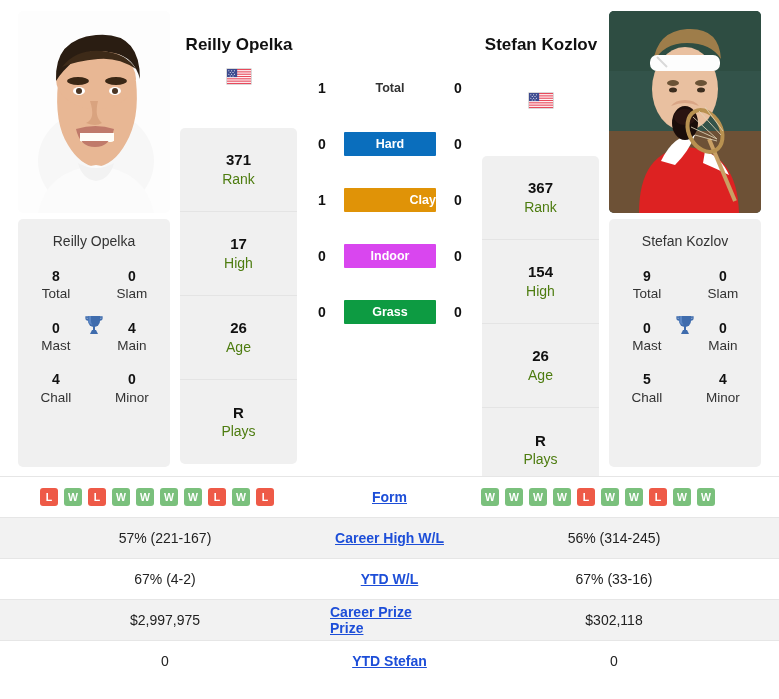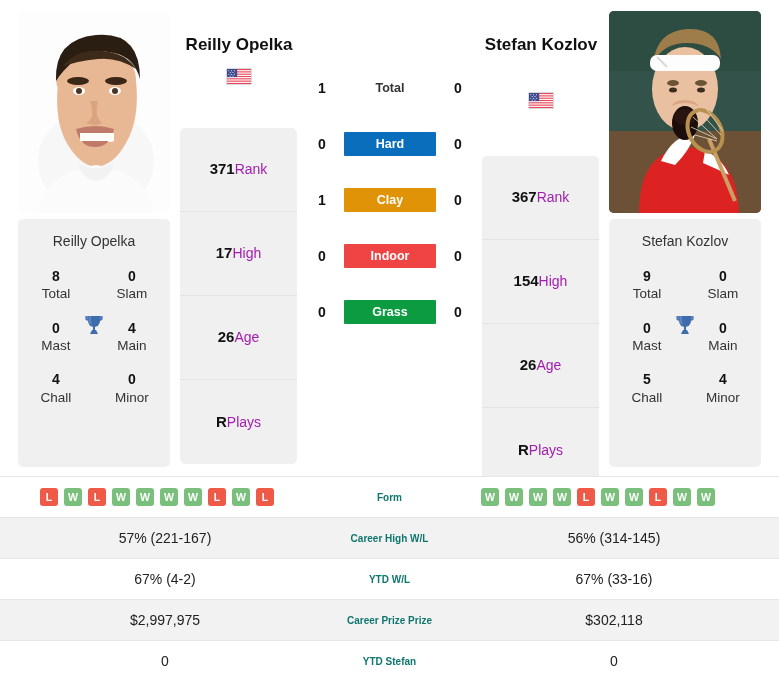--- a/index.html
+++ b/index.html
@@ -92,28 +92,28 @@
     width: 117px;
     background: #f0f0f0;
     border-radius: 5px;
     overflow: hidden;
   }
   .innerpanel.left  { left: 180px; }
   .innerpanel.right { left: 482px; margin-top: 28px; }
   .icell {
     height: 84px;
     display: flex;
-    flex-direction: row;
+    flex-direction: column;
     align-items: center;
     justify-content: center;
     border-bottom: 1px solid #e4e4e4;
   }
   .icell:last-child { border-bottom: none; }
   .icell .v { font-size: 15px; font-weight: bold; color: #111; line-height: 1.25; }
-  .icell .k { font-size: 14px; color: #a21caf; line-height: 1.3; }
+  .icell .k { font-size: 14px; color: #4d7c0f; line-height: 1.3; }
 
   
   .outerpanel {
     position: absolute;
     top: 219px;
     width: 152px;
     background: #f0f0f0;
     border-radius: 5px;
     padding-top: 14px;
   }
@@ -158,21 +158,21 @@
   .trow.alt { background: #f2f2f2; }
   .tcell {
     display: flex;
     align-items: center;
     justify-content: center;
     height: 100%;
     font-size: 14px;
     color: #222;
   }
   .tcell.l { width: 330px; }
-  .tcell.m { width: 119px; font-weight: bold; color: #0f766e; font-size: 10px; }
+  .tcell.m { width: 119px; font-weight: bold; color: #1d4ed8; font-size: 14px; text-decoration: underline; }
   .tcell.r { width: 330px; }
   .tcell.l .forms { justify-content: flex-start; padding-left: 12px; }
   .forms { display: flex; gap: 6px; align-items: center; }
   .forms.right { padding-left: 14px; }
   .fbadge {
     width: 18px;
     height: 18px;
     border-radius: 3px;
     color: #ffffff;
     font-size: 10.5px;
@@ -312,26 +312,26 @@
           <div class="badge plain">Total</div>
           <span class="sc r">0</span>
         </div>
         <div class="srow">
           <span class="sc l">0</span>
           <div class="badge" style="background: rgb(10, 110, 189);">Hard</div>
           <span class="sc r">0</span>
         </div>
         <div class="srow">
           <span class="sc l">1</span>
-          <div class="badge" style="background: rgb(224, 147, 7);">Clay</div>
+          <div class="badge" style="background: rgb(224, 147, 7); text-align: right;">Clay</div>
           <span class="sc r">0</span>
         </div>
         <div class="srow">
           <span class="sc l">0</span>
-          <div class="badge" style="background: #ef4444;">Indoor</div>
+          <div class="badge" style="background: #d946ef;">Indoor</div>
           <span class="sc r">0</span>
         </div>
         <div class="srow">
           <span class="sc l">0</span>
           <div class="badge" style="background: rgb(13, 155, 66);">Grass</div>
           <span class="sc r">0</span>
         </div>
       </div>
 
     <div class="innerpanel left">
@@ -493,21 +493,21 @@
             <span class="fbadge w">W</span>
             <span class="fbadge l">L</span>
             <span class="fbadge w">W</span>
             <span class="fbadge w">W</span>
           </div>
         </div>
       </div>
       <div class="trow alt">
         <div class="tcell l">57% (221-167)</div>
         <div class="tcell m">Career High W/L</div>
-        <div class="tcell r">56% (314-145)</div>
+        <div class="tcell r">56% (314-245)</div>
       </div>
       <div class="trow">
         <div class="tcell l">67% (4-2)</div>
         <div class="tcell m">YTD W/L</div>
         <div class="tcell r">67% (33-16)</div>
       </div>
       <div class="trow alt">
         <div class="tcell l">$2,997,975</div>
         <div class="tcell m">Career Prize Prize</div>
         <div class="tcell r">$302,118</div>

